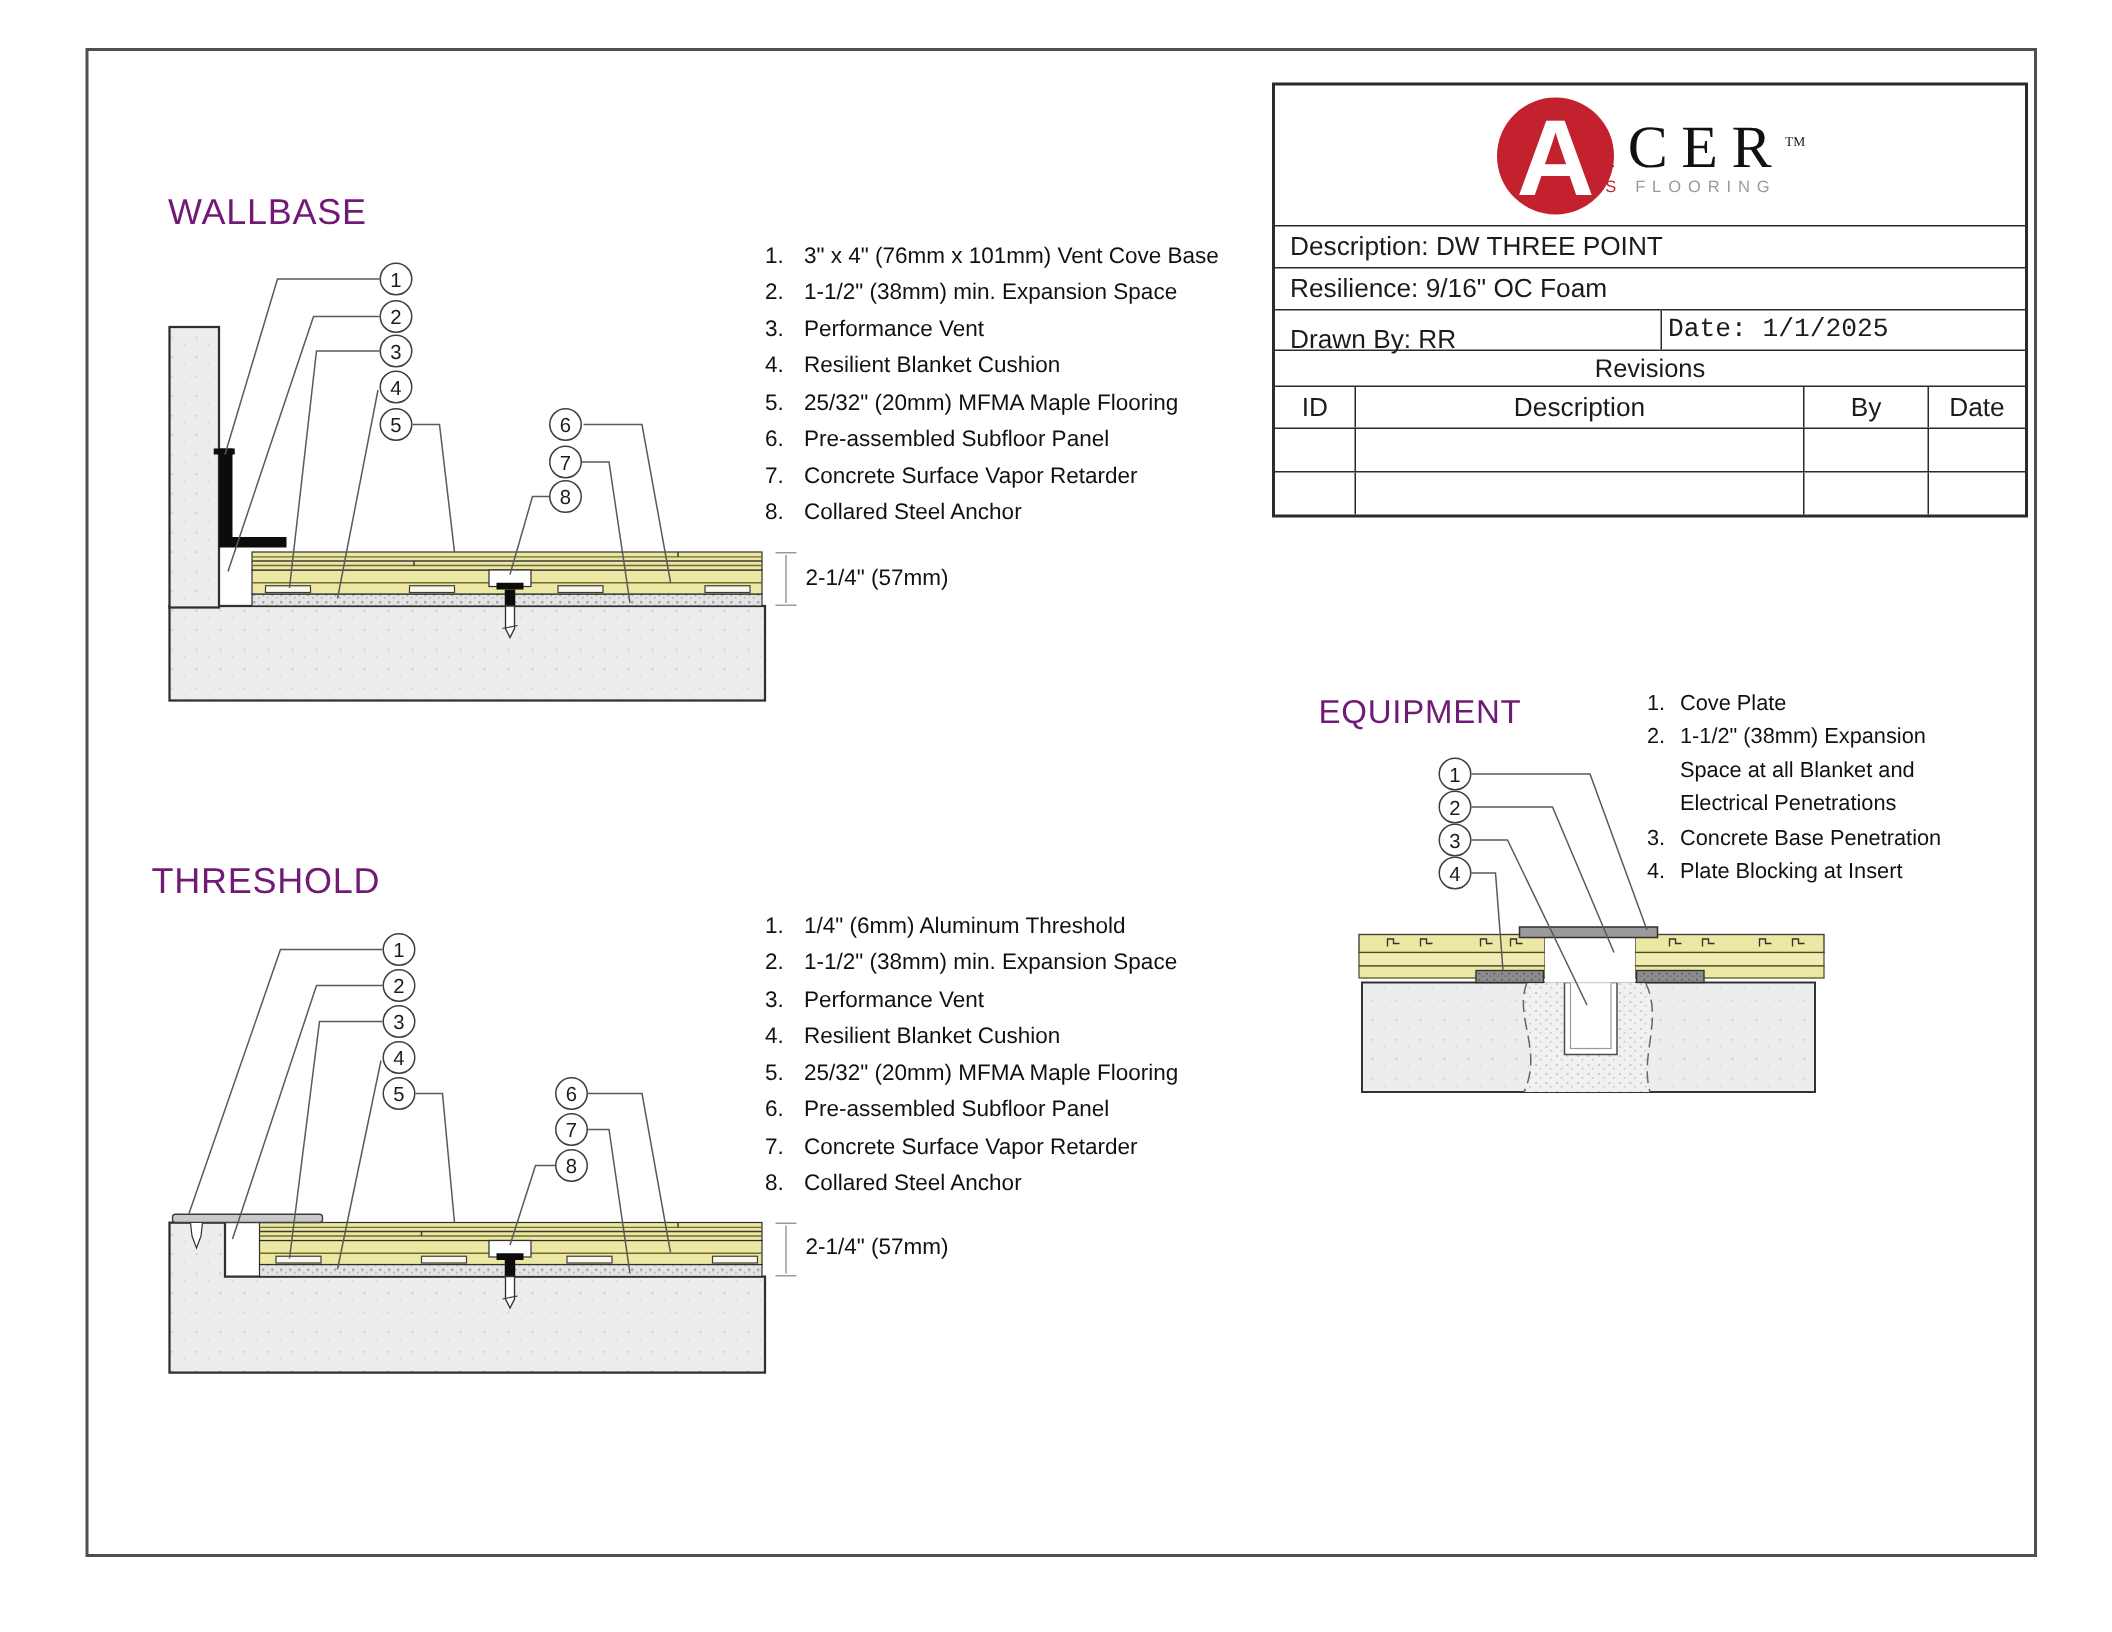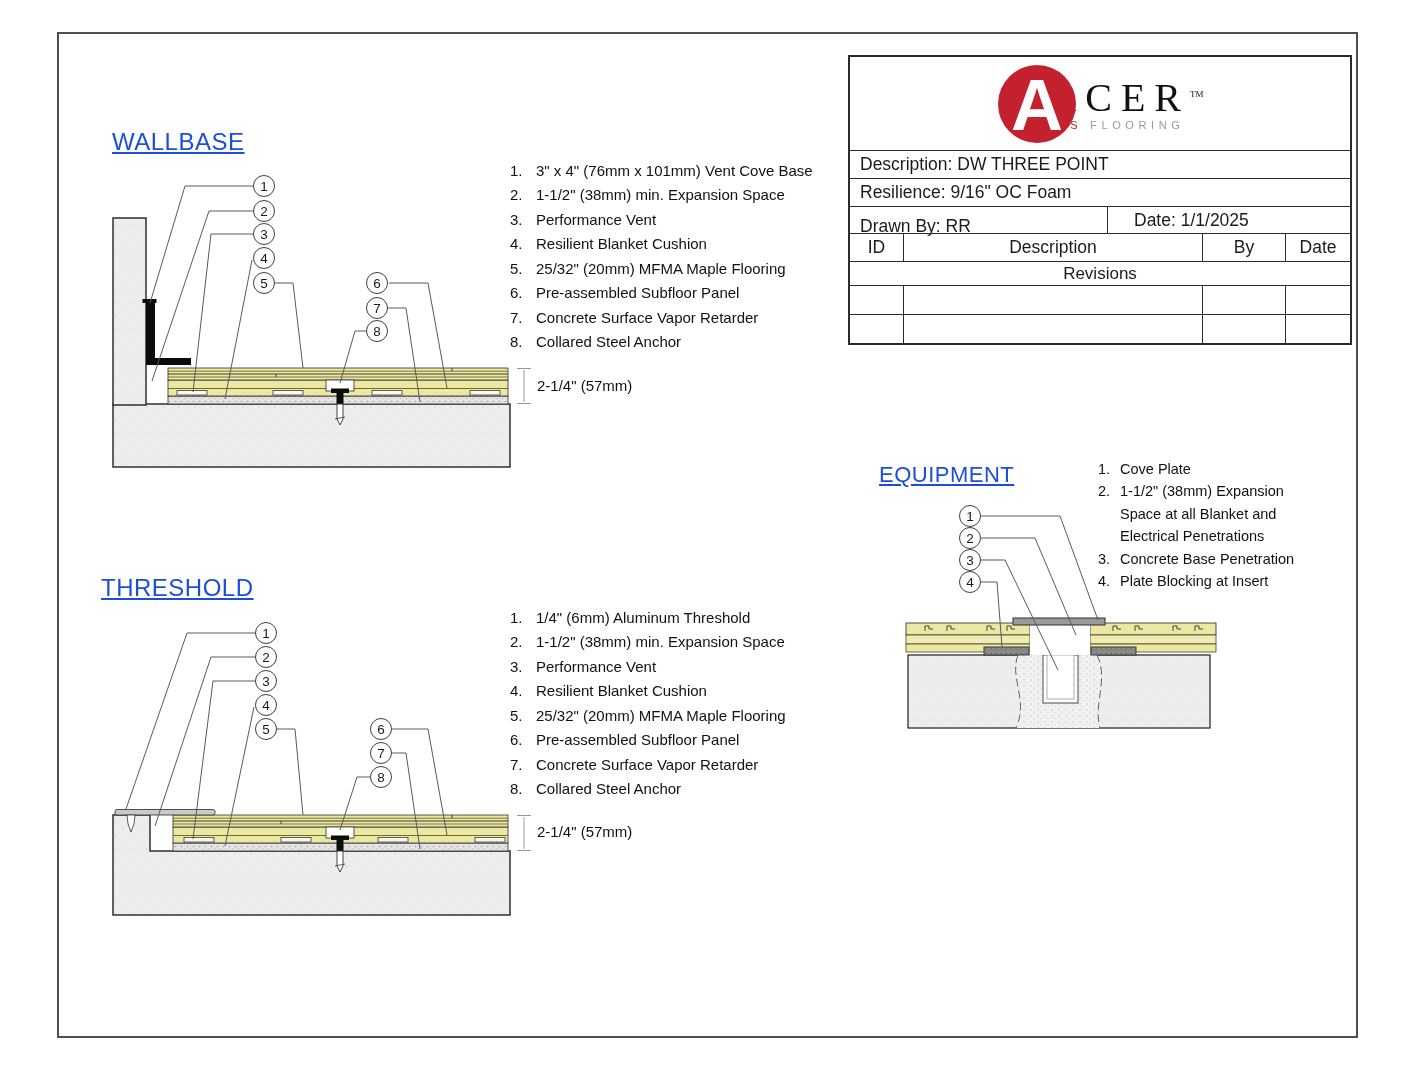--- a/index.html
+++ b/index.html
@@ -1,42 +1,42 @@
 <!DOCTYPE html>
 <html><head>
 <meta charset="utf-8">
 <style>
   html,body{margin:0;padding:0;background:#fff;}
   #page{position:relative;width:1408px;height:1088px;background:#fff;overflow:hidden;
         font-family:"Liberation Sans",sans-serif;color:#1b1b1b;}
   #frame{position:absolute;left:57px;top:32px;width:1301px;height:1006px;
          border:2px solid #4f4f4f;box-sizing:border-box;}
-  .sec-title{position:absolute;font-size:24px;letter-spacing:.5px;color:#1d4ed8;text-decoration:underline;}
+  .sec-title{position:absolute;font-size:24px;letter-spacing:.5px;color:#701a75;}
   .dim-label{position:absolute;font-size:15px;color:#111;}
   .list{position:absolute;font-size:15px;color:#111;}
   .li{display:flex;line-height:24.45px;white-space:pre;}
   .li .num{width:26px;flex:none;}
   .list-eq{position:absolute;font-size:14.5px;color:#111;}
   .list-eq .li{line-height:22.4px;}
   .list-eq .num{width:22px;flex:none;}
   .co{position:absolute;width:22px;height:22px;box-sizing:border-box;border:1.4px solid #3f3f3f;
       border-radius:50%;background:#fff;font-size:13.5px;display:flex;align-items:center;
       justify-content:center;z-index:5;}
   svg{position:absolute;}
   
   #tb{position:absolute;left:848px;top:55px;width:504px;height:290px;box-sizing:border-box;
       border:2px solid #2b2b2b;display:flex;flex-direction:column;background:#fff;}
   .tb-row{box-sizing:border-box;border-top:1.5px solid #2b2b2b;display:flex;align-items:center;
           font-size:17.5px;}
   .tb-logo{height:93px;border-top:none;justify-content:center;}
   .tb-desc,.tb-resil{height:28px;padding-left:10px;}
   .tb-drawn{height:27px;padding:0;}
   .tb-drawn .cellL{width:257px;padding-left:10px;box-sizing:border-box;margin-top:12px;}
-  .tb-drawn .cellR{flex:1;border-left:1.5px solid #2b2b2b;padding-left:26px;align-self:stretch;
-                   display:flex;align-items:center;}
+  .tb-drawn .cellR{flex:1;border-left:1.5px solid #2b2b2b;padding-left:4px;align-self:stretch;
+                   display:flex;align-items:center;font-family:Liberation Mono, monospace;}
   .tb-rev{height:24px;justify-content:center;font-size:17px;}
   .tb-head,.tb-empty{height:28px;padding:0;}
   .tb-empty{height:29px;}
   .tb-col{box-sizing:border-box;align-self:stretch;display:flex;align-items:center;
           justify-content:center;}
   .c-id{width:53px;}
   .c-desc{width:299px;border-left:1.5px solid #2b2b2b;}
   .c-by{width:83px;border-left:1.5px solid #2b2b2b;}
   .c-date{flex:1;border-left:1.5px solid #2b2b2b;}
   
@@ -69,27 +69,27 @@
           </div>
         </div>
       </div>
     </div>
     <div class="tb-row tb-desc">Description: DW THREE POINT</div>
     <div class="tb-row tb-resil">Resilience: 9/16" OC Foam</div>
     <div class="tb-row tb-drawn">
       <div class="cellL">Drawn By: RR</div>
       <div class="cellR">Date: 1/1/2025</div>
     </div>
+    <div class="tb-row tb-rev">Revisions</div>
     <div class="tb-row tb-head">
       <div class="tb-col c-id">ID</div>
       <div class="tb-col c-desc">Description</div>
       <div class="tb-col c-by">By</div>
       <div class="tb-col c-date">Date</div>
     </div>
-    <div class="tb-row tb-rev">Revisions</div>
     <div class="tb-row tb-empty">
       <div class="tb-col c-id"></div>
       <div class="tb-col c-desc"></div>
       <div class="tb-col c-by"></div>
       <div class="tb-col c-date"></div>
     </div>
     <div class="tb-row tb-empty">
       <div class="tb-col c-id"></div>
       <div class="tb-col c-desc"></div>
       <div class="tb-col c-by"></div>

